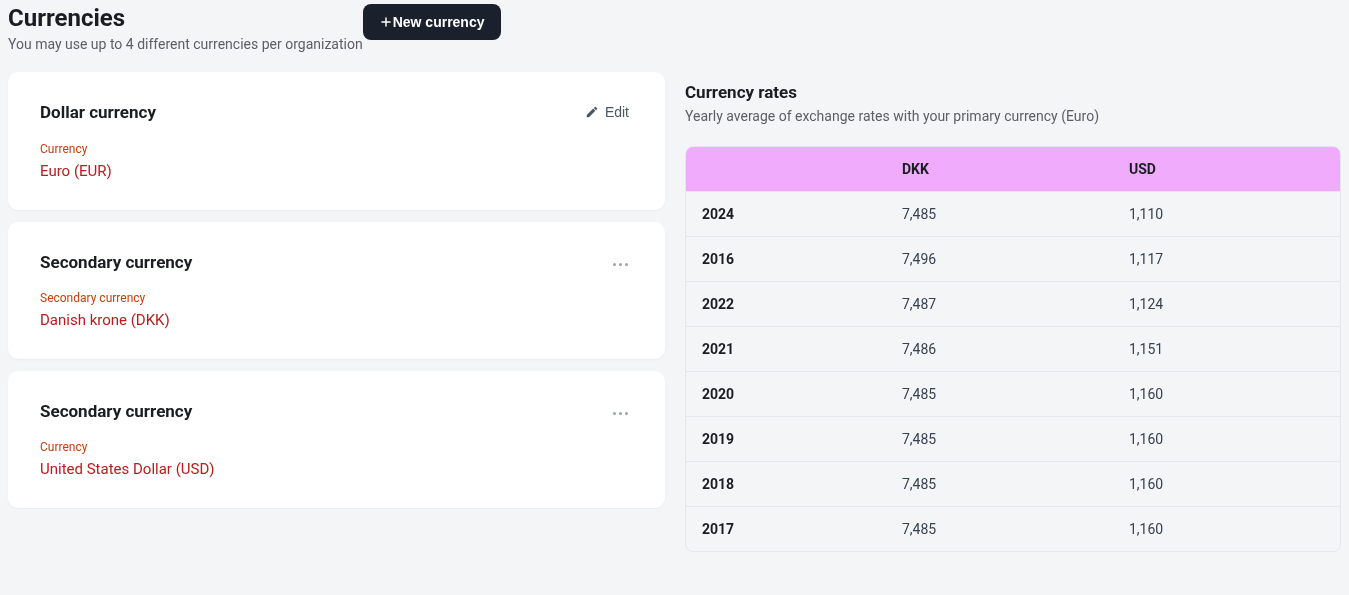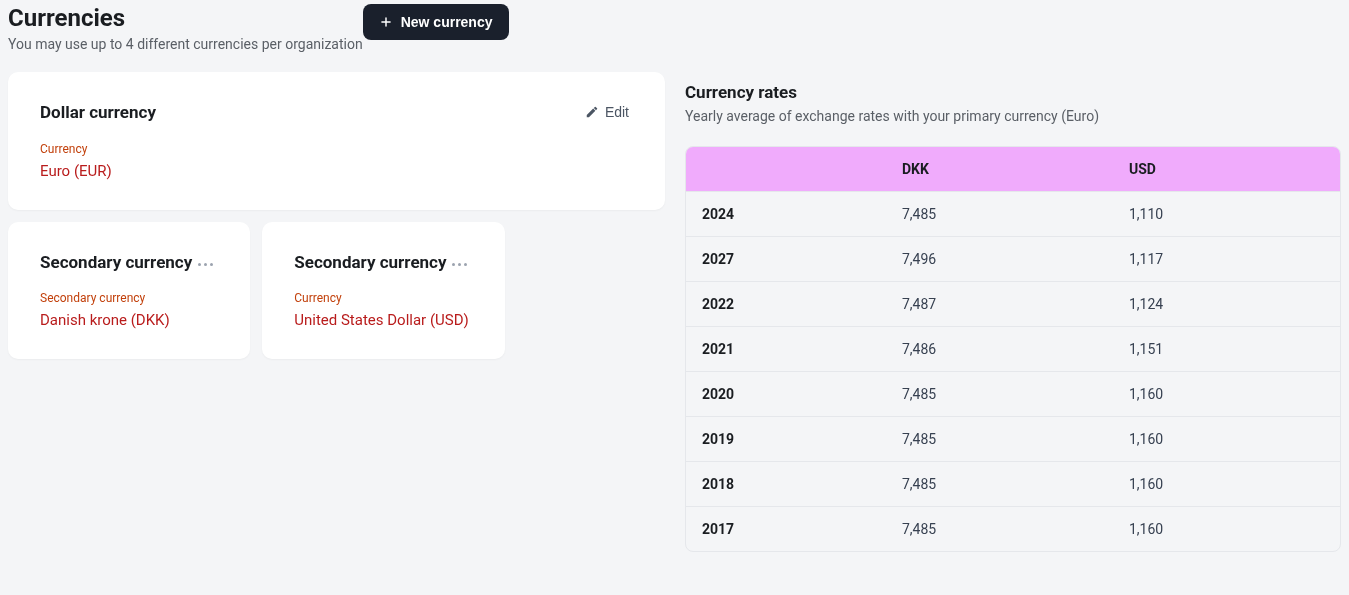--- a/index.html
+++ b/index.html
@@ -39,21 +39,20 @@
     .btn-new {
       background: #1a202c;
       color: #fff;
       border: none;
       border-radius: 8px;
       padding: 10px 16px;
       font-size: 14px;
       font-weight: 600;
       display: inline-flex;
       align-items: center;
-      gap: 8px;
       cursor: pointer;
     }
     .btn-new svg {
       width: 14px;
       height: 14px;
     }
     .main-grid {
       display: grid;
       grid-template-columns: 657px 1fr;
       gap: 20px;
@@ -199,21 +198,21 @@
             <svg viewBox="0 0 24 24">
               <path d="M3 17.25V21h3.75L17.81 9.94l-3.75-3.75L3 17.25zM20.71 7.04a1 1 0 0 0 0-1.41l-2.34-2.34a1 1 0 0 0-1.41 0l-1.83 1.83 3.75 3.75 1.83-1.83z"></path>
             </svg>
             <span>Edit</span>
           </button>
         </div>
         <div class="field-label">Currency</div>
         <div class="field-value">Euro (EUR)</div>
       </div>
 
-      <div id="secondary-container" style="display: flex; flex-direction: row; gap: 12px;">
+      <div id="secondary-container" style="display: flex; flex-direction: column; gap: 12px;">
           <div class="card">
     <div class="card-head">
       <div class="card-title">Secondary currency</div>
       <button class="kebab-btn">
         <span>
           <span class="kebab-dot"></span><span class="kebab-dot"></span><span class="kebab-dot"></span>
         </span>
       </button>
     </div>
     <div class="field-label">Secondary currency</div>
@@ -245,21 +244,21 @@
             <th>USD</th>
           </tr>
         </thead>
         <tbody id="rates-body">
             <tr>
     <td class="year-cell">2024</td>
     <td>7,485</td>
     <td>1,110</td>
   </tr>
             <tr>
-    <td class="year-cell">2027</td>
+    <td class="year-cell">2016</td>
     <td>7,496</td>
     <td>1,117</td>
   </tr>
             <tr>
     <td class="year-cell">2022</td>
     <td>7,487</td>
     <td>1,124</td>
   </tr>
             <tr>
     <td class="year-cell">2021</td>

